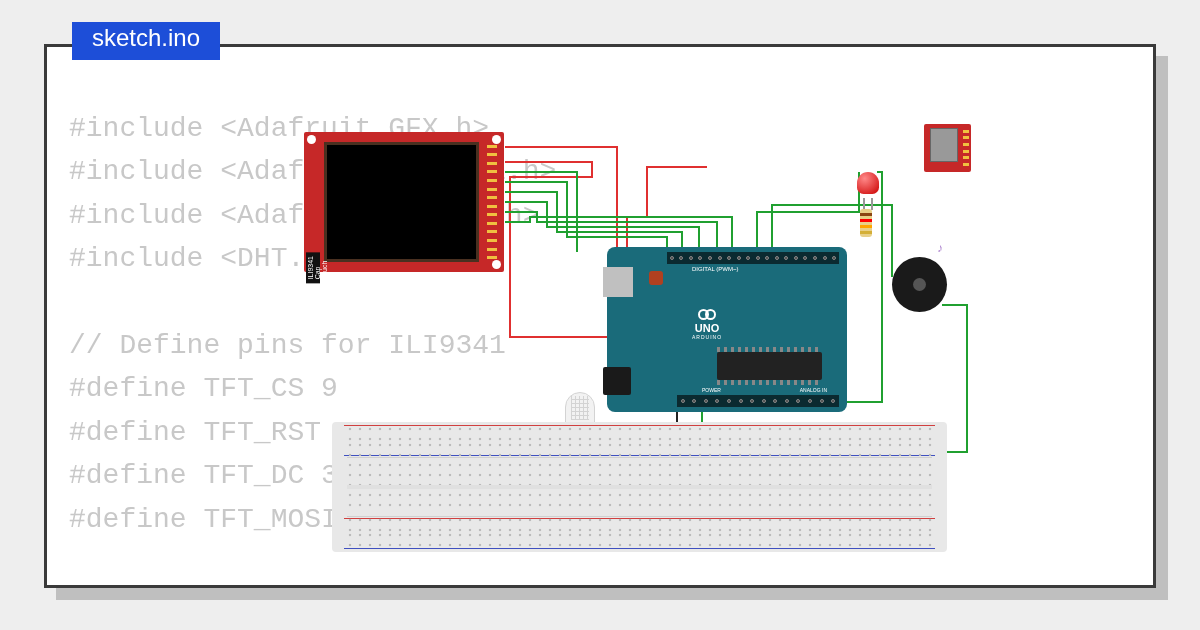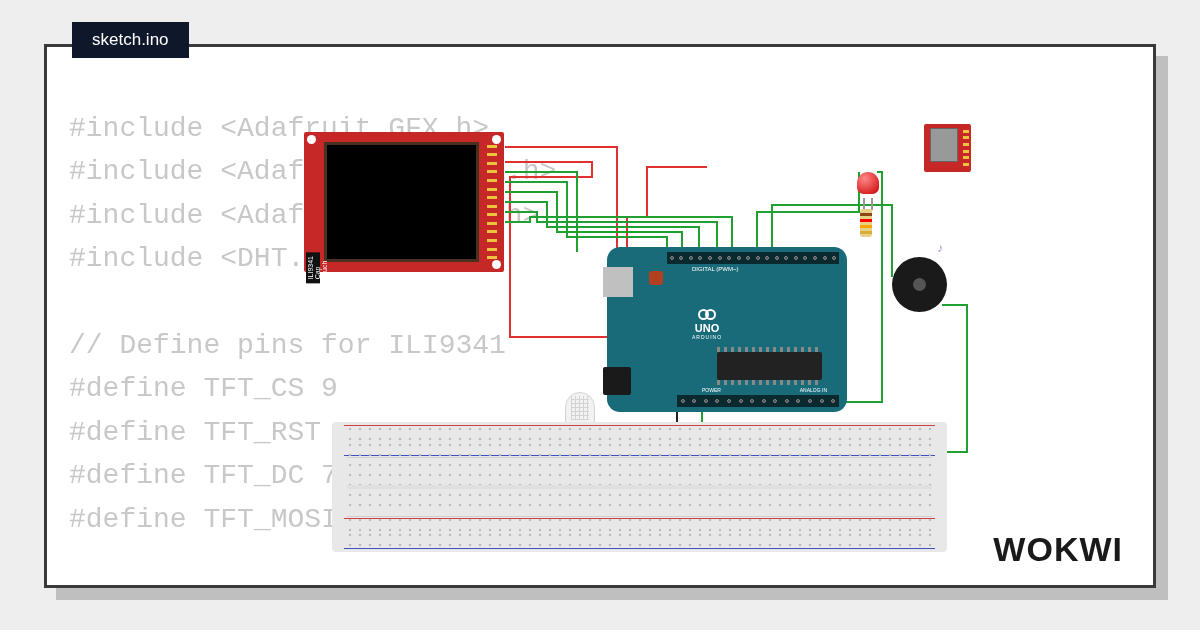--- a/index.html
+++ b/index.html
@@ -18,24 +18,24 @@
       width: 1112px;
       height: 544px;
       background: #ffffff;
       border: 3px solid #3a3a3a;
       box-shadow: 12px 12px 0 #bfbfbf;
     }
     .tab {
       position: absolute;
       left: 72px;
       top: 22px;
-      background: #0f172a;
+      background: #1d4ed8;
       color: #ffffff;
-      padding: 8px 20px 8px 20px;
-      font-size: 17px;
+      padding: 2px 20px 8px 20px;
+      font-size: 24px;
       font-family: sans-serif;
       z-index: 10;
     }
     .code-area {
       position: absolute;
       left: 22px;
       top: 60px;
       font-family: "Courier New", monospace;
       font-size: 28px;
       color: #c8c8c8;
@@ -107,21 +107,21 @@
     .tft-holes { position: absolute; width: 9px; height: 9px; border-radius: 50%; background: #fff; }
     
     
     .arduino {
       position: absolute;
       left: 320px;
       top: 130px;
       width: 240px;
       height: 165px;
       background: #1a6b7a;
-      border-radius: 13px;
+      border-radius: 8px;
     }
     .arduino-usb {
       position: absolute;
       left: -4px;
       top: 20px;
       width: 30px;
       height: 30px;
       background: #c0c0c0;
     }
     .arduino-power {
@@ -350,21 +350,21 @@
 <div class="card">
 
   <div class="code-area"><span>#include &lt;Adafruit_GFX.h&gt;</span>
 <span>#include &lt;Adafruit_ILI9341.h&gt;</span>
 <span>#include &lt;Adafruit_FT6206.h&gt;</span>
 <span>#include &lt;DHT.h&gt;</span>
 <span></span>
 <span>// Define pins for ILI9341</span>
 <span>#define TFT_CS 9</span>
 <span>#define TFT_RST 9</span>
-<span>#define TFT_DC 7</span>
+<span>#define TFT_DC 3</span>
 <span>#define TFT_MOSI 11</span></div>
 
   <div class="circuit">
 
     <svg class="wires" viewBox="0 0 700 440">
       <g stroke-width="2" fill="none">
 
         <path stroke="#e03030" d="M218 30 L330 30 L330 135"></path>
         <path stroke="#e03030" d="M218 45 L305 45 L305 60 L223 60 L223 220 L340 220 L340 285"></path>
         <path stroke="#e03030" d="M340 130 L340 100 L360 100 L360 50 L420 50"></path>
@@ -512,16 +512,13 @@
       <div class="bb-rail bot1">
           <div class="bb-holes"></div>
         </div>
       <div class="bb-rail bot2">
           <div class="bb-holes"></div>
         </div>
     </div>
 
   </div>
 
-  <div class="logo">
-    <span>WOKWI</span>
-  </div>
 </div>
 
 </body></html>

